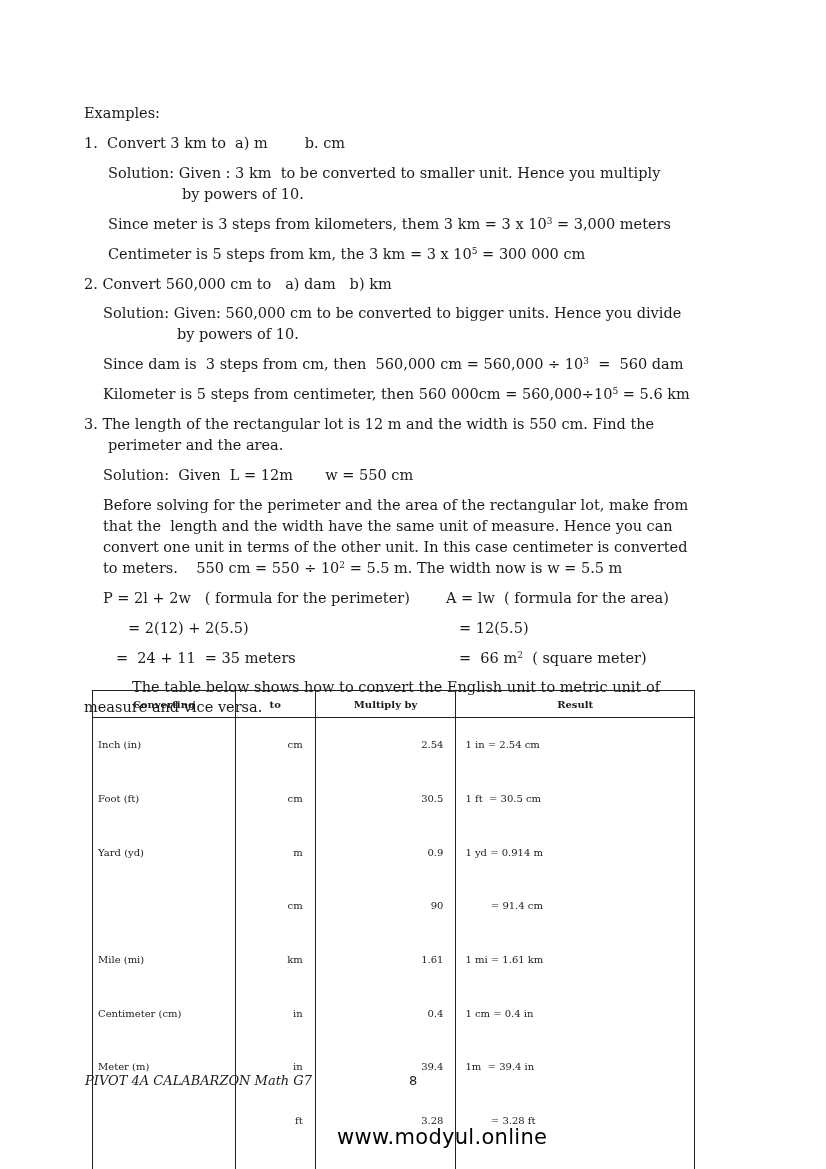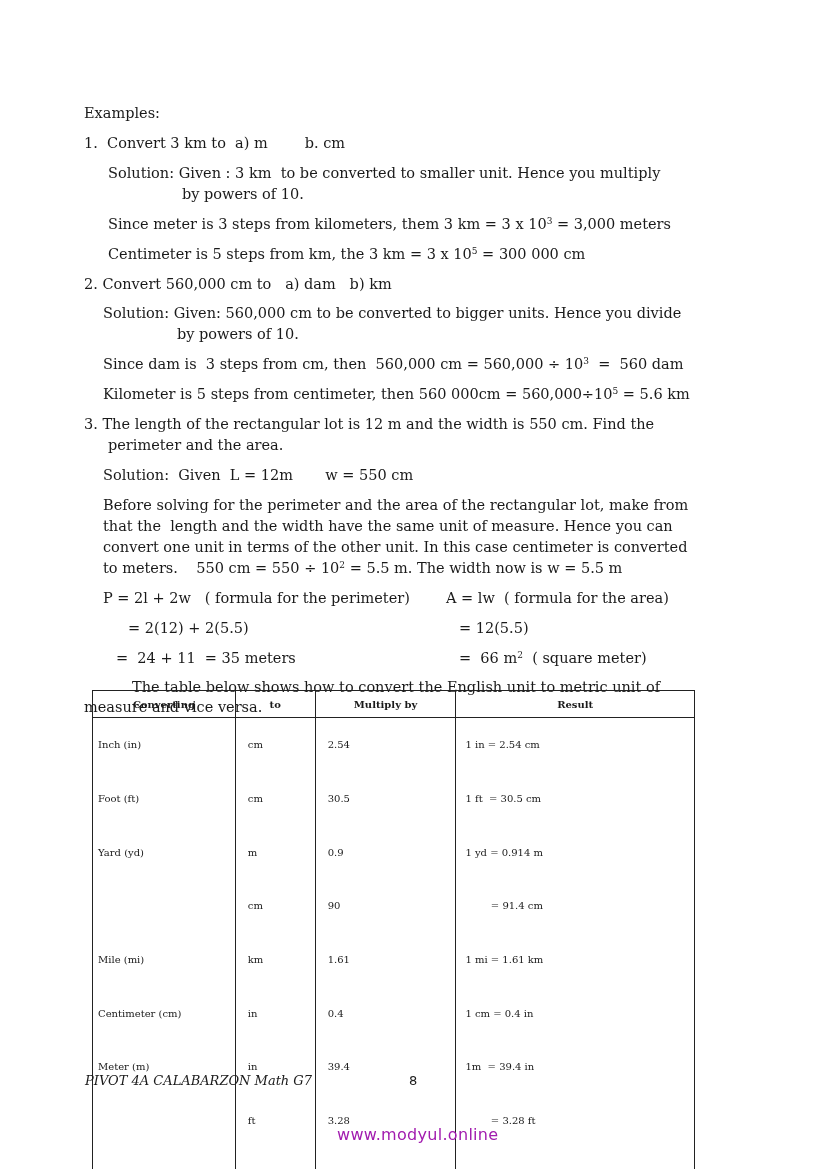--- a/index.html
+++ b/index.html
@@ -4,27 +4,27 @@
 <style>
   html, body { margin: 0; padding: 0; background: #ffffff; }
   body { width: 826px; height: 1169px; position: relative; overflow: hidden;
          font-family: "DejaVu Serif", "Liberation Serif", serif; color: #1a1a1a; }
   .t { position: absolute; font-size: 14.5px; white-space: pre; line-height: 18px; }
   sup { font-size: 9px; vertical-align: 5px; line-height: 0; }
   table { position: absolute; left: 92px; top: 690px; width: 603px; border-collapse: collapse;
           font-size: 10px; border: 1.5px solid #222; }
   th { font-weight: bold; height: 26px; border: 1.5px solid #222; text-align: center; padding: 0; }
   td { height: 29.7px; padding: 12px; border-left: 1.5px solid #222; border-right: 1.5px solid #222; }
-  td.c { text-align: left; }
+  td.c { text-align: right; }
   td.l { padding-left: 5px; }
   td.r { padding-left: 9px; white-space: pre; }
   .footer { position: absolute; left: 85px; top: 1073px; font-style: italic; font-size: 13px; }
   .pagenum { position: absolute; left: 409px; top: 1073px; font-family: "DejaVu Sans", sans-serif; font-size: 13px; }
   .watermark { position: absolute; left: 337px; top: 1125px; font-family: "DejaVu Sans", sans-serif;
-               font-size: 16px; color: #a21caf; letter-spacing: 0.3px; }
+               font-size: 21px; color: #000000; letter-spacing: 0.3px; }
 </style>
 </head>
 <body>
 
 <div class="t" style="left:84px;top:104px;text-align:right;">Examples:</div>
 
 <div class="t" style="left:84px;top:134px;">1.  Convert 3 km to  a) m        b. cm</div>
 <div class="t" style="left:108px;top:164px;">Solution: Given : 3 km  to be converted to smaller unit. Hence you multiply</div>
 <div class="t" style="left:182px;top:185px;">by powers of 10.</div>
 <div class="t" style="left:108px;top:215px;"><span>Since meter is 3 steps from kilometers, them 3 km = 3 x 10</span><sup>3</sup><span> = 3,000 meters</span></div>

